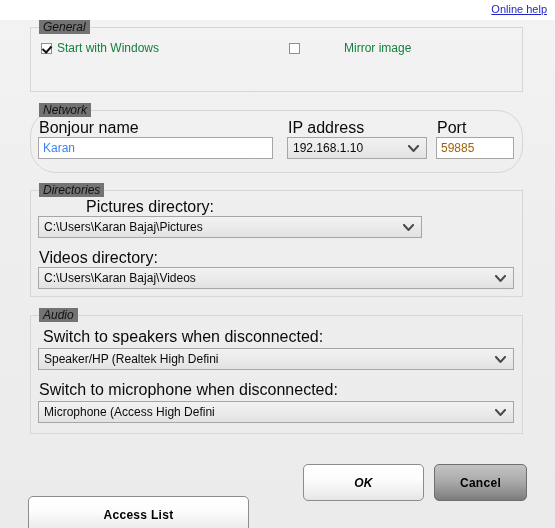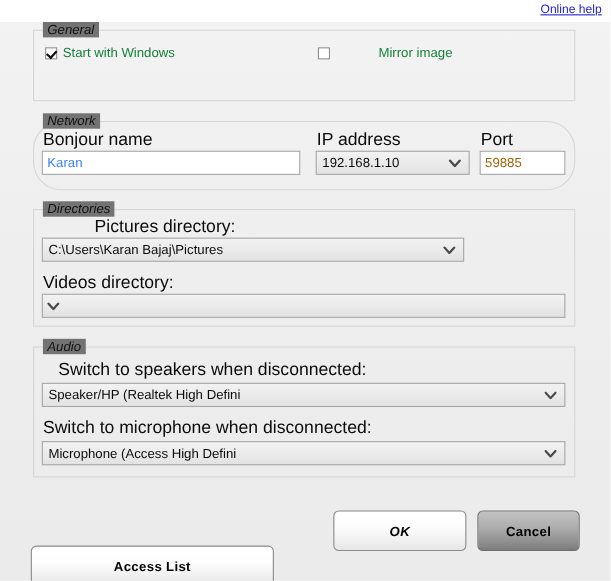--- a/index.html
+++ b/index.html
@@ -218,32 +218,33 @@
     <span class="ctext">C:\Users\Karan Bajaj\Pictures</span>
     <span class="chev">
       <svg width="11" height="7" viewBox="0 0 11 7">
           <path d="M1 1 L5.5 6 L10 1" stroke="#4a4a4a" stroke-width="2" fill="none" stroke-linecap="square"></path>
         </svg>
     </span>
   </div>
 
   <span class="flabel" style="left:8px; top:58px;">Videos directory:</span>
   <div class="combo" style="left:7px; top:76px; width:476px;">
+    <span class="ctext">C:\Users\Karan Bajaj\Videos</span>
     <span class="chev">
       <svg width="11" height="7" viewBox="0 0 11 7">
           <path d="M1 1 L5.5 6 L10 1" stroke="#4a4a4a" stroke-width="2" fill="none" stroke-linecap="square"></path>
         </svg>
     </span>
   </div>
 </div>
 
 <div class="group" id="grp-audio">
   <span class="legend">Audio</span>
 
-  <span class="flabel" style="left:22px; top:12px;text-align:right;">Switch to speakers when disconnected:</span>
+  <span class="flabel" style="left:12px; top:12px;text-align:right;">Switch to speakers when disconnected:</span>
   <div class="combo" style="left:7px; top:32px; width:476px;">
     <span class="ctext">Speaker/HP (Realtek High Defini</span>
     <span class="chev">
       <svg width="11" height="7" viewBox="0 0 11 7">
           <path d="M1 1 L5.5 6 L10 1" stroke="#4a4a4a" stroke-width="2" fill="none" stroke-linecap="square"></path>
         </svg>
     </span>
   </div>
 
   <span class="flabel" style="left:8px; top:65px;">Switch to microphone when disconnected:</span>

